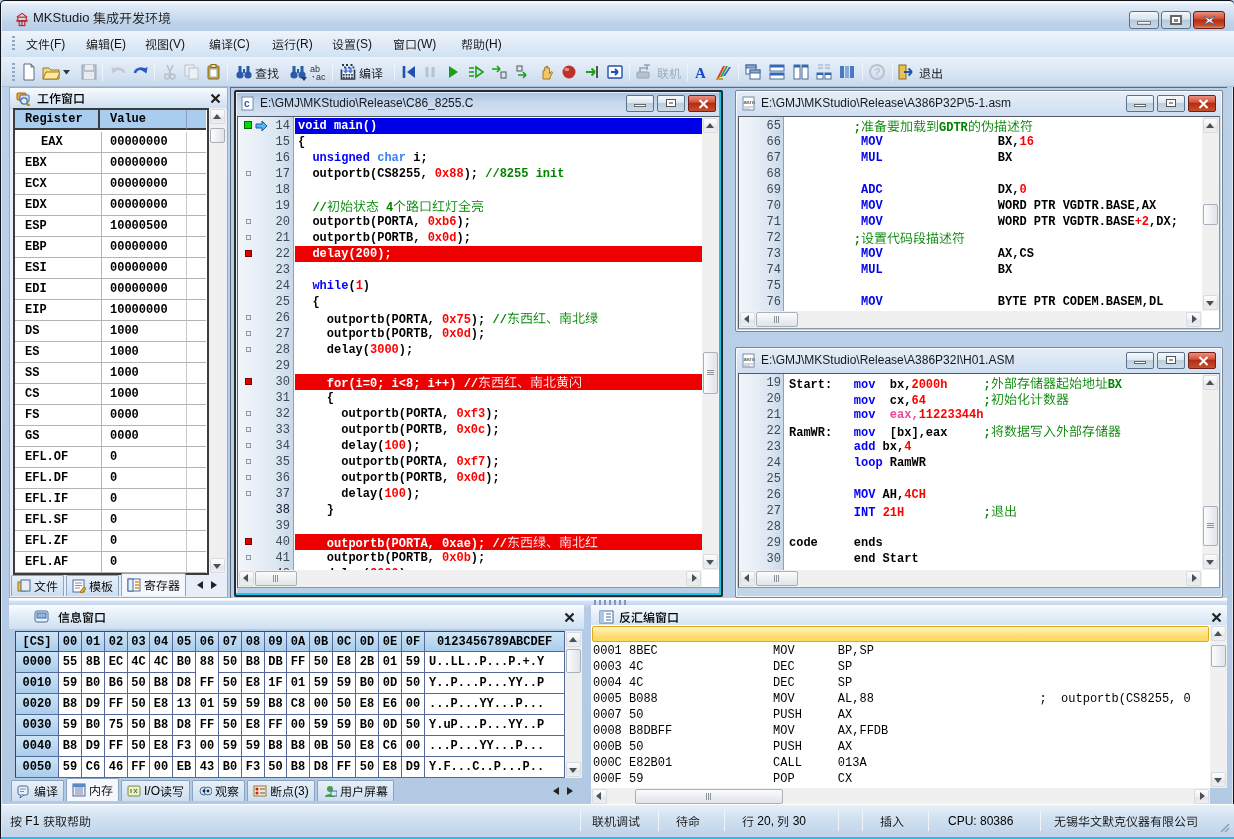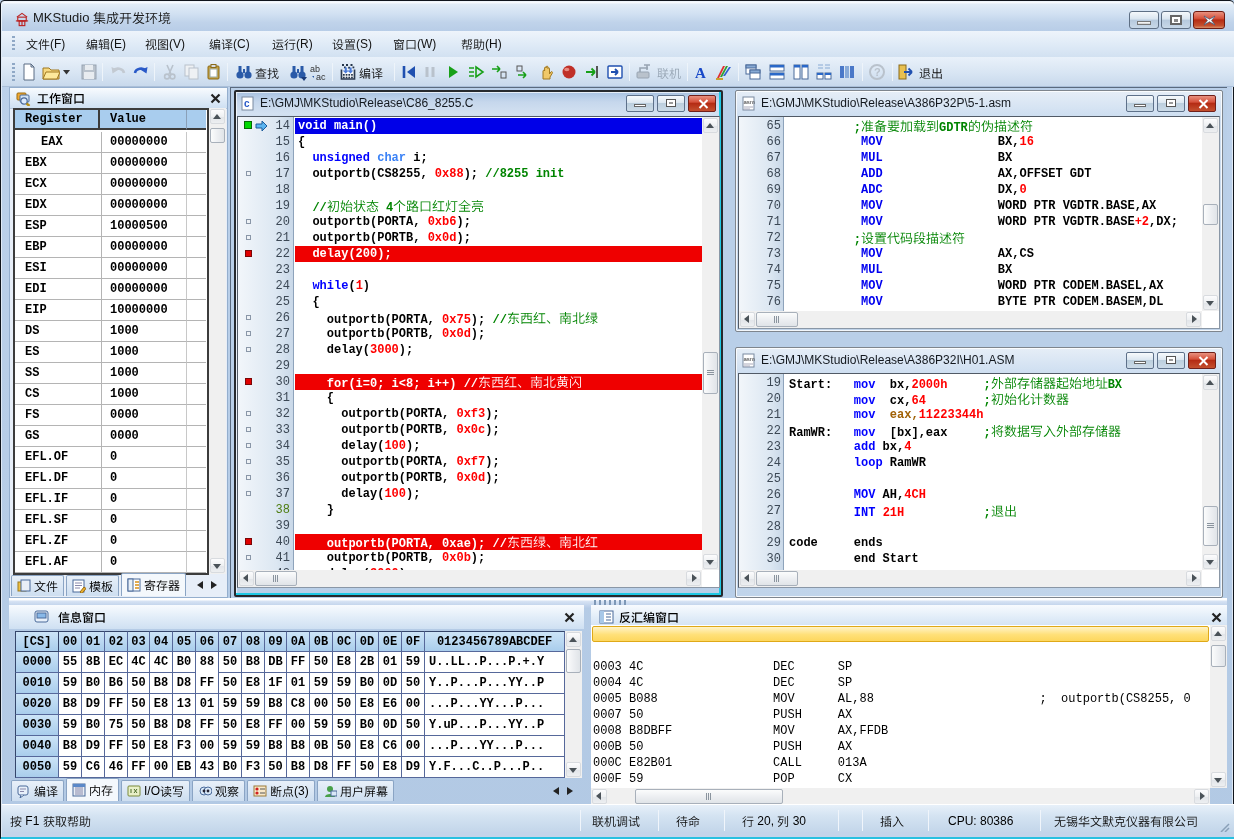--- a/index.html
+++ b/index.html
@@ -733,21 +733,21 @@
       <div class="codeline mono" style="left:60px;top:321px"><span style="color:#000">      delay(</span><span style="color:#ff0000">100</span><span style="color:#000">);</span></div>
       <div class="abs" style="left:8px;top:342px;width:5px;height:5px;border:1px solid #8a97a8;background:#eef2f6"></div>
       <div class="lnum" style="left:15px;top:337px;width:37px;font-weight:normal;color:#3c4855">35</div>
       <div class="codeline mono" style="left:60px;top:337px"><span style="color:#000">      outportb(PORTA, </span><span style="color:#ff0000">0xf7</span><span style="color:#000">);</span></div>
       <div class="abs" style="left:8px;top:358px;width:5px;height:5px;border:1px solid #8a97a8;background:#eef2f6"></div>
       <div class="lnum" style="left:15px;top:353px;width:37px;font-weight:normal;color:#3c4855">36</div>
       <div class="codeline mono" style="left:60px;top:353px"><span style="color:#000">      outportb(PORTB, </span><span style="color:#ff0000">0x0d</span><span style="color:#000">);</span></div>
       <div class="abs" style="left:8px;top:374px;width:5px;height:5px;border:1px solid #8a97a8;background:#eef2f6"></div>
       <div class="lnum" style="left:15px;top:369px;width:37px;font-weight:normal;color:#3c4855">37</div>
       <div class="codeline mono" style="left:60px;top:369px"><span style="color:#000">      delay(</span><span style="color:#ff0000">100</span><span style="color:#000">);</span></div>
-      <div class="lnum" style="left:15px;top:385px;width:37px;font-weight:normal;color:#4d7c0f">38</div>
+      <div class="lnum" style="left:15px;top:385px;width:37px;font-weight:normal;color:#0f172a">38</div>
       <div class="codeline mono" style="left:60px;top:385px"><span style="color:#000">    }</span></div>
       <div class="lnum" style="left:15px;top:401px;width:37px;font-weight:normal;color:#3c4855">39</div>
       <div class="codeline mono" style="left:60px;top:401px"></div>
       <div class="abs" style="left:57px;top:417px;right:17px;height:16px;background:#ef0000"></div>
       <div class="abs" style="left:7px;top:421px;width:7px;height:7px;background:#e00000;border:1px solid #7a0606"></div>
       <div class="lnum" style="left:15px;top:417px;width:37px;font-weight:normal;color:#3c4855">40</div>
       <div class="codeline mono" style="left:60px;top:417px"><span style="color:#fff">    outportb(PORTA, 0xae); //</span><svg width="91" height="16" style="vertical-align:top;vertical-align:-3px;" viewBox="0 0 91 16">
           <g transform="translate(0,13) scale(0.013000,-0.013000)" fill="#fff">
             <use href="#g46" x="0"></use>
             <use href="#g47" x="1000"></use>
@@ -818,21 +818,20 @@
             <use href="#g62" x="2000"></use>
             <use href="#g63" x="3000"></use>
             <use href="#g64" x="4000"></use>
           </g>
         </svg></div>
       <div class="lnum" style="left:2px;top:17px;width:40px;font-weight:normal;color:#3c4855">66</div>
       <div class="codeline mono" style="left:50px;top:17px"><span style="color:#000">          </span><span style="color:#0000ee">MOV</span><span style="color:#000">                </span><span style="color:#000">BX,</span><span style="color:#ff0000">16</span></div>
       <div class="lnum" style="left:2px;top:33px;width:40px;font-weight:normal;color:#3c4855">67</div>
       <div class="codeline mono" style="left:50px;top:33px"><span style="color:#000">          </span><span style="color:#0000ee">MUL</span><span style="color:#000">                </span><span style="color:#000">BX</span></div>
       <div class="lnum" style="left:2px;top:49px;width:40px;font-weight:normal;color:#3c4855">68</div>
-      <div class="codeline mono" style="left:50px;top:49px"><span style="color:#000">          </span><span style="color:#0000ee">ADD</span><span style="color:#000">                </span><span style="color:#000">AX,OFFSET GDT</span></div>
       <div class="lnum" style="left:2px;top:65px;width:40px;font-weight:normal;color:#3c4855">69</div>
       <div class="codeline mono" style="left:50px;top:65px"><span style="color:#000">          </span><span style="color:#0000ee">ADC</span><span style="color:#000">                </span><span style="color:#000">DX,</span><span style="color:#ff0000">0</span></div>
       <div class="lnum" style="left:2px;top:81px;width:40px;font-weight:normal;color:#3c4855">70</div>
       <div class="codeline mono" style="left:50px;top:81px"><span style="color:#000">          </span><span style="color:#0000ee">MOV</span><span style="color:#000">                </span><span style="color:#000">WORD PTR VGDTR.BASE,AX</span></div>
       <div class="lnum" style="left:2px;top:97px;width:40px;font-weight:normal;color:#3c4855">71</div>
       <div class="codeline mono" style="left:50px;top:97px"><span style="color:#000">          </span><span style="color:#0000ee">MOV</span><span style="color:#000">                </span><span style="color:#000">WORD PTR VGDTR.BASE</span><span style="color:#ff0000">+2</span><span style="color:#000">,DX;</span></div>
       <div class="lnum" style="left:2px;top:113px;width:40px;font-weight:normal;color:#3c4855">72</div>
       <div class="codeline mono" style="left:50px;top:113px"><span style="color:#000">         </span><span style="color:#008400">;</span><svg width="104" height="16" style="vertical-align:top;vertical-align:-3px;" viewBox="0 0 104 16">
           <g transform="translate(0,13) scale(0.013000,-0.013000)" fill="#008400">
             <use href="#g15" x="0"></use>
@@ -843,21 +842,20 @@
             <use href="#g62" x="5000"></use>
             <use href="#g63" x="6000"></use>
             <use href="#g64" x="7000"></use>
           </g>
         </svg></div>
       <div class="lnum" style="left:2px;top:129px;width:40px;font-weight:normal;color:#3c4855">73</div>
       <div class="codeline mono" style="left:50px;top:129px"><span style="color:#000">          </span><span style="color:#0000ee">MOV</span><span style="color:#000">                </span><span style="color:#000">AX,CS</span></div>
       <div class="lnum" style="left:2px;top:145px;width:40px;font-weight:normal;color:#3c4855">74</div>
       <div class="codeline mono" style="left:50px;top:145px"><span style="color:#000">          </span><span style="color:#0000ee">MUL</span><span style="color:#000">                </span><span style="color:#000">BX</span></div>
       <div class="lnum" style="left:2px;top:161px;width:40px;font-weight:normal;color:#3c4855">75</div>
-      <div class="codeline mono" style="left:50px;top:161px"><span style="color:#000">          </span><span style="color:#0000ee">MOV</span><span style="color:#000">                </span><span style="color:#000">WORD PTR CODEM.BASEL,AX</span></div>
       <div class="lnum" style="left:2px;top:177px;width:40px;font-weight:normal;color:#3c4855">76</div>
       <div class="codeline mono" style="left:50px;top:177px"><span style="color:#000">          </span><span style="color:#0000ee">MOV</span><span style="color:#000">                </span><span style="color:#000">BYTE PTR CODEM.BASEM,DL</span></div>
     </div>
     <div class="sb" style="left:1201px;top:116px;width:17px;height:194px"></div>
     <div class="sbbtn" style="left:1202px;top:117px;width:15px;height:15px"></div>
     <div class="tri" style="left:1205px;top:122px;border-left:4px solid transparent;border-right:4px solid transparent;border-bottom:5px solid #4a5258"></div>
     <div class="sbbtn" style="left:1202px;top:294px;width:15px;height:15px"></div>
     <div class="tri" style="left:1205px;top:300px;border-left:4px solid transparent;border-right:4px solid transparent;border-top:5px solid #4a5258"></div>
     <div class="sbthumb" style="left:1202px;top:203px;width:15px;height:21px"></div>
     <div class="sb" style="left:738px;top:310px;width:463px;height:17px"></div>
@@ -908,21 +906,21 @@
           <g transform="translate(0,13) scale(0.013000,-0.013000)" fill="#008400">
             <use href="#g36" x="0"></use>
             <use href="#g37" x="1000"></use>
             <use href="#g74" x="2000"></use>
             <use href="#g75" x="3000"></use>
             <use href="#g76" x="4000"></use>
             <use href="#g35" x="5000"></use>
           </g>
         </svg></div>
       <div class="lnum" style="left:2px;top:33px;width:40px;font-weight:normal;color:#3c4855">21</div>
-      <div class="codeline mono" style="left:50px;top:33px"><span style="color:#000">         </span><span style="color:#0000ff">mov</span><span style="color:#a16207">  eax,</span><span style="color:#ff0000">11223344h</span></div>
+      <div class="codeline mono" style="left:50px;top:33px"><span style="color:#000">         </span><span style="color:#0000ff">mov</span><span style="color:#ec4899">  eax,</span><span style="color:#ff0000">11223344h</span></div>
       <div class="lnum" style="left:2px;top:49px;width:40px;font-weight:normal;color:#3c4855">22</div>
       <div class="codeline mono" style="left:50px;top:49px"><span style="color:#000">RamWR:   </span><span style="color:#0000ff">mov</span><span style="color:#000">  [bx],eax</span><span style="color:#000">     </span><span style="color:#008400">;</span><svg width="130" height="16" style="vertical-align:top;vertical-align:-3px;" viewBox="0 0 130 16">
           <g transform="translate(0,13) scale(0.013000,-0.013000)" fill="#008400">
             <use href="#g77" x="0"></use>
             <use href="#g76" x="1000"></use>
             <use href="#g78" x="2000"></use>
             <use href="#g79" x="3000"></use>
             <use href="#g80" x="4000"></use>
             <use href="#g68" x="5000"></use>
             <use href="#g69" x="6000"></use>
@@ -1211,20 +1209,21 @@
             <use href="#g29" x="3000"></use>
             <use href="#g30" x="4000"></use>
           </g>
         </svg></div>
       <svg class="abs" style="left:620px;top:7px" width="11" height="11" viewBox="0 0 11 11">
         <path d="M1.5 1.5 L9.5 9.5 M9.5 1.5 L1.5 9.5" stroke="#222" stroke-width="2.2"></path>
       </svg>
     </div>
     <div class="abs" style="left:590px;top:624px;width:619px;height:163px;background:#fff"></div>
     <div class="abs" style="left:591px;top:625px;width:617px;height:16px;background:linear-gradient(180deg,#fff3c8,#ffe078 55%,#fdd75e);border:1px solid #dfa918;border-radius:2px"></div>
+    <div class="codeline mono" style="left:592px;top:642px;color:#000;font-weight:normal">0001 8BEC                MOV      BP,SP</div>
     <div class="codeline mono" style="left:592px;top:658px;color:#000;font-weight:normal">0003 4C                  DEC      SP</div>
     <div class="codeline mono" style="left:592px;top:674px;color:#000;font-weight:normal">0004 4C                  DEC      SP</div>
     <div class="codeline mono" style="left:592px;top:690px;color:#000;font-weight:normal">0005 B088                MOV      AL,88                       ;  outportb(CS8255, 0</div>
     <div class="codeline mono" style="left:592px;top:706px;color:#000;font-weight:normal">0007 50                  PUSH     AX</div>
     <div class="codeline mono" style="left:592px;top:722px;color:#000;font-weight:normal">0008 B8DBFF              MOV      AX,FFDB</div>
     <div class="codeline mono" style="left:592px;top:738px;color:#000;font-weight:normal">000B 50                  PUSH     AX</div>
     <div class="codeline mono" style="left:592px;top:754px;color:#000;font-weight:normal">000C E82B01              CALL     013A</div>
     <div class="codeline mono" style="left:592px;top:770px;color:#000;font-weight:normal">000F 59                  POP      CX</div>
     <div class="sb" style="left:1209px;top:624px;width:17px;height:163px"></div>
     <div class="sbbtn" style="left:1210px;top:625px;width:15px;height:15px"></div>

